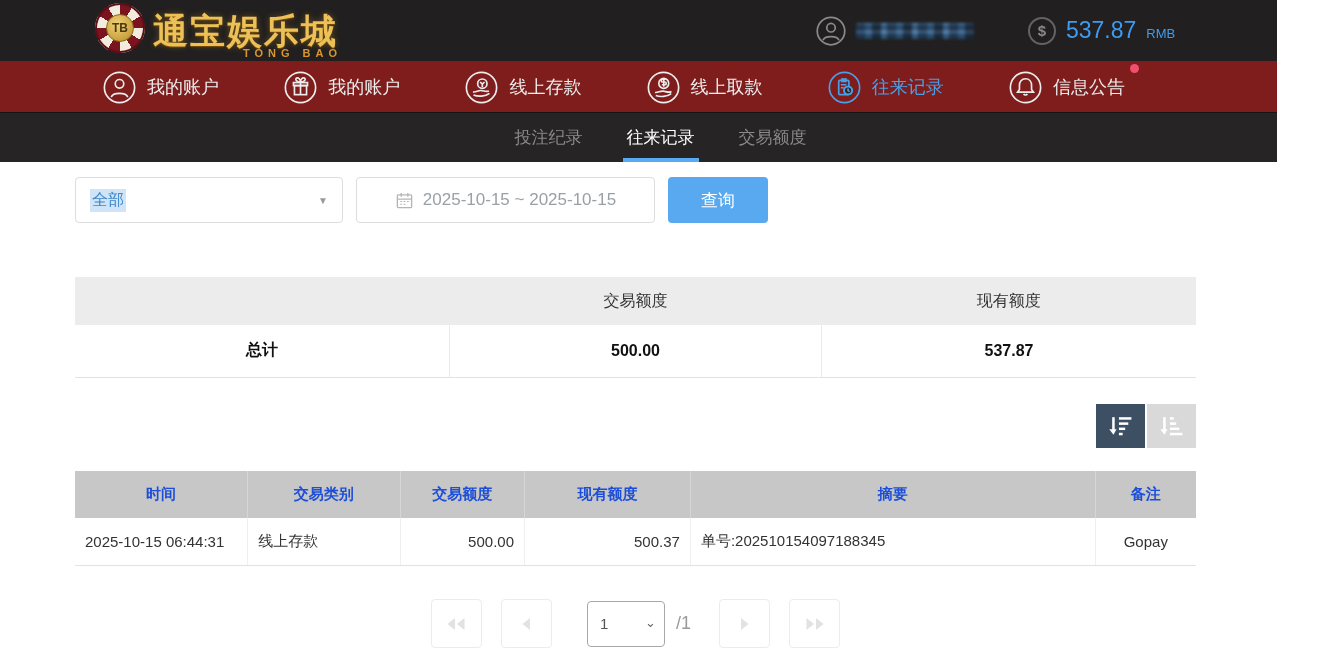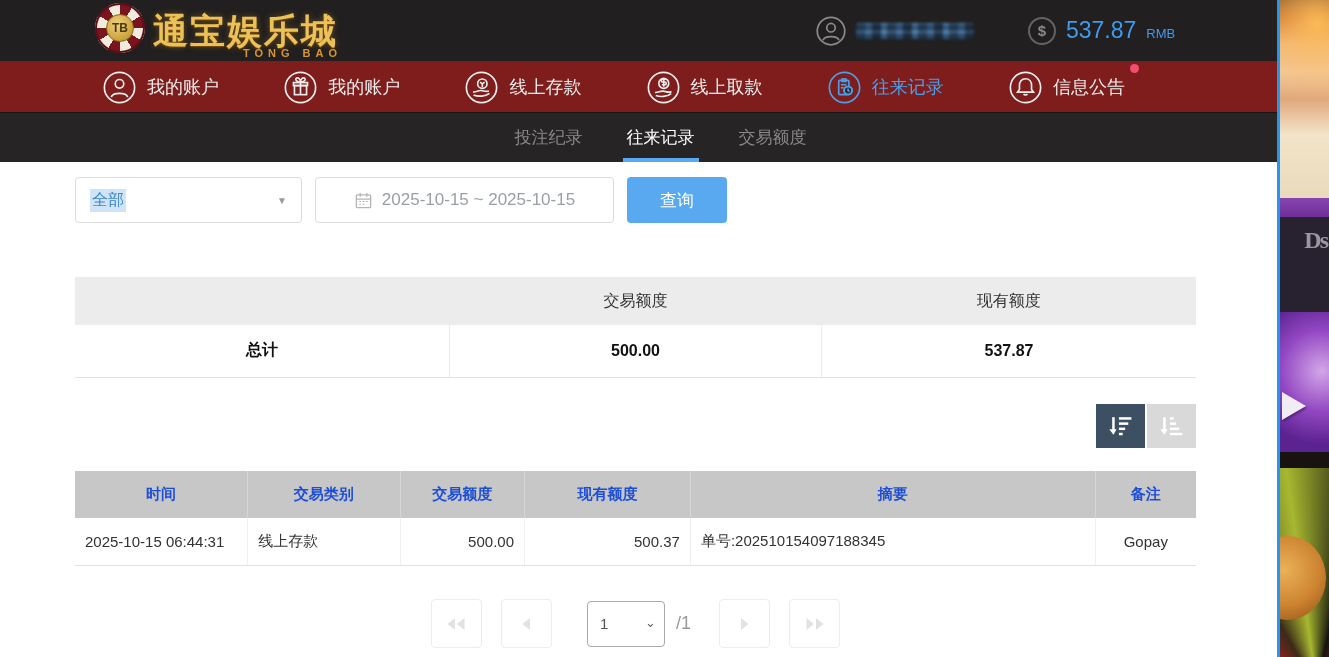--- a/index.html
+++ b/index.html
@@ -36,21 +36,21 @@
 
   
   .tabbar { height:49px; background:#262424; display:flex; justify-content:center; gap:40px; flex:0 0 auto;padding-left:44px; }
   .tab { height:100%; display:flex; align-items:center; padding:0 2px; font-size:17px; color:#8a8a8a; position:relative; cursor:pointer; }
   .tab.active { color:#fff; }
   .tab.active::after { content:""; position:absolute; left:-2px; right:-2px; bottom:0; height:4px; background:#59aaf2; }
 
   
   .content { flex:1; background:#fff; padding:15px 81px 0 75px; overflow:hidden; }
   .filter-row { display:flex; align-items:center; }
-  .select-box { width:227px; height:46px; border:1px solid #ddd; border-radius:4px; display:flex; align-items:center; padding:4px 14px; cursor:pointer; background:#fff; }
+  .select-box { width:268px; height:46px; border:1px solid #ddd; border-radius:4px; display:flex; align-items:center; padding:4px 14px; cursor:pointer; background:#fff; }
   .select-val { color:#3d85c8; background:#cfe4f7; font-size:16px; padding:1px 2px; }
   .select-arrow { margin-left:auto; color:#9a9a9a; font-size:10px; }
   .date-box { width:299px; height:46px; border:1px solid #ddd; border-radius:4px; margin-left:13px; display:flex; align-items:center; justify-content:center; gap:9px; color:#9aa0a6; font-size:17px; cursor:pointer; background:#fff; }
   .quick-group { display:flex; margin-left:10px; }
   .quick-group button { width:99px; height:46px; background:#fff; border:1px solid #ddd; color:#c9c9c9; font-size:16px; cursor:pointer; }
   .quick-group button:first-child { border-radius:4px 0 0 4px; }
   .quick-group button:last-child { border-radius:0 4px 4px 0; }
   .quick-group button + button { border-left:none; }
   .quick-group button.active { border:1px solid #59a7ef; color:#59a7ef; }
   .search-btn { width:100px; height:46px; margin-left:13px; background:#58a9f0; border:none; border-radius:4px; color:#fff; font-size:17px; cursor:pointer; }
@@ -327,24 +327,13 @@
           <svg width="22" height="16" viewBox="0 0 22 16" fill="#e2e2e2">
             <polygon points="2.5,2 2.5,14 10,8"></polygon>
               <polygon points="12,2 12,14 19.5,8"></polygon>
           </svg>
         </button>
       </div>
 
     </div>
   </div>
 
-  <aside class="banner">
-    <div class="band-model"></div>
-    <div class="band-purple"></div>
-    <div class="band-dark">
-      <span>Ds</span>
-    </div>
-    <div class="band-play">
-      <div class="play-tri"></div>
-    </div>
-    <div class="band-roulette"></div>
-  </aside>
 </div>
 
 </body></html>

